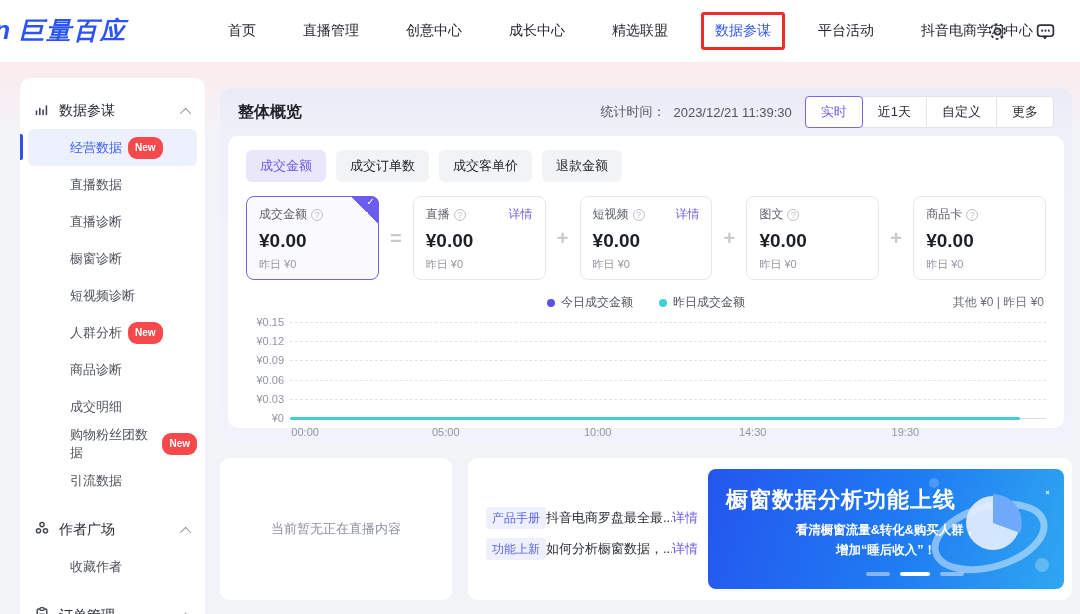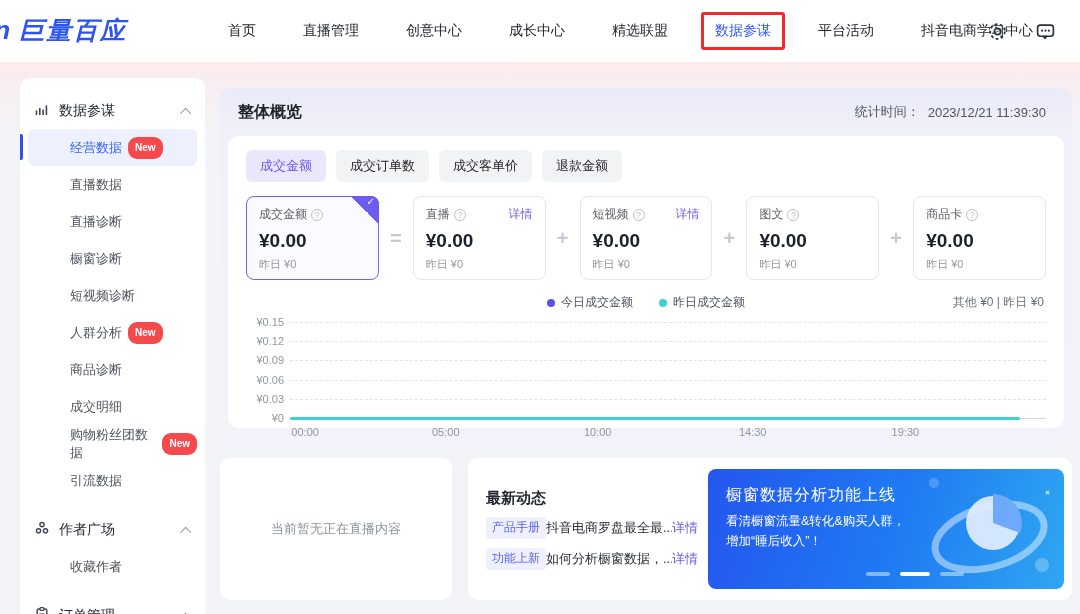--- a/index.html
+++ b/index.html
@@ -104,22 +104,22 @@
   .news-left{width:212px;}
   .news-title{font-size:15px;font-weight:bold;color:#23262d;margin-bottom:4px;}
   .news-row{display:flex;align-items:center;margin-top:9px;font-size:13px;color:#2a2e35;white-space:nowrap;}
   .news-tag{background:#eef0fd;color:#5d64e8;font-size:12px;padding:2.5px 6px;border-radius:3px;cursor:pointer;}
   .news-link{color:#6e5ce6;cursor:pointer;}
   .news-text{overflow:hidden;max-width:128px;}
   
   .banner{width:356px;height:120px;border-radius:8px;position:relative;color:#fff;cursor:pointer;
           background:linear-gradient(105deg,#2456ee 0%,#1f7cf3 55%,#2fa7f1 100%);
           padding:16px 18px;box-sizing:border-box;overflow:hidden;}
-  .banner-title{font-size:16px;font-weight:400;letter-spacing:1px;position:relative;z-index:2;}
-  .banner-line{font-size:12.5px;font-weight:400;margin-top:7px;position:relative;z-index:2;}
+  .banner-title{font-size:22px;font-weight:700;letter-spacing:1px;position:relative;z-index:2;}
+  .banner-line{font-size:12.5px;font-weight:700;margin-top:7px;position:relative;z-index:2;text-align:center;}
   .banner-line.l2{margin-top:3px;}
   .banner-dots{position:absolute;left:158px;bottom:13px;display:flex;gap:10px;z-index:2;}
   .bdot{width:24px;height:4px;border-radius:2px;background:rgba(255,255,255,.45);cursor:pointer;}
   .bdot.active{background:#fff;width:30px;}
   .banner-art{position:absolute;right:0;top:0;z-index:1;}
 </style>
 </head>
 <body>
 
 <header class="topnav">
@@ -239,20 +239,26 @@
     <span class="chev"><i class="chev-up"></i></span>
   </div>
 </aside>
 
 <section class="overview">
   <div class="ov-header">
     <span class="ov-title">整体概览</span>
     <div class="ov-right">
       <span class="stat-label">统计时间：</span>
       <span class="stat-value">2023/12/21 11:39:30</span>
+      <div class="seg">
+        <button class="seg-btn active">实时</button>
+        <button class="seg-btn">近1天</button>
+        <button class="seg-btn">自定义</button>
+        <button class="seg-btn">更多</button>
+      </div>
     </div>
   </div>
 
   <div class="ov-body">
 
     <div class="tabs">
       <div class="tab active">成交金额</div>
       <div class="tab">成交订单数</div>
       <div class="tab">成交客单价</div>
       <div class="tab">退款金额</div>
@@ -348,21 +354,20 @@
   </div>
 </section>
 
 <section class="bottom">
   <div class="live-card">
     <span>当前暂无正在直播内容</span>
   </div>
 
   <div class="news-panel">
     <div class="news-left">
-      <div class="news-title">最新动态</div>
       <div class="news-row">
         <span class="news-tag">产品手册</span>
         <span class="news-text">抖音电商罗盘最全最...</span>
         <span class="news-link">详情</span>
       </div>
       <div class="news-row">
         <span class="news-tag">功能上新</span>
         <span class="news-text">如何分析橱窗数据，...</span>
         <span class="news-link">详情</span>
       </div>

